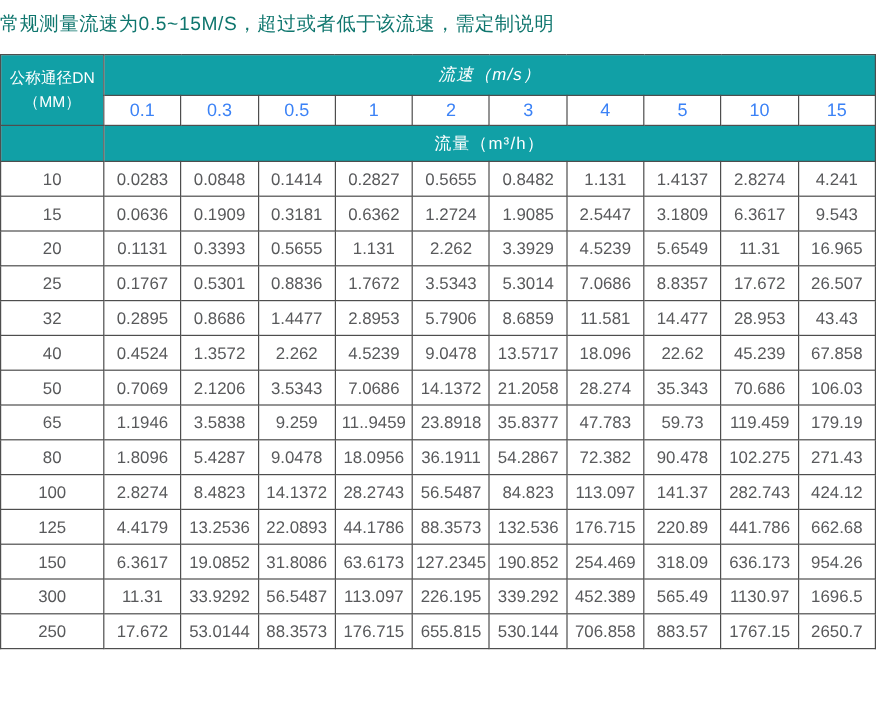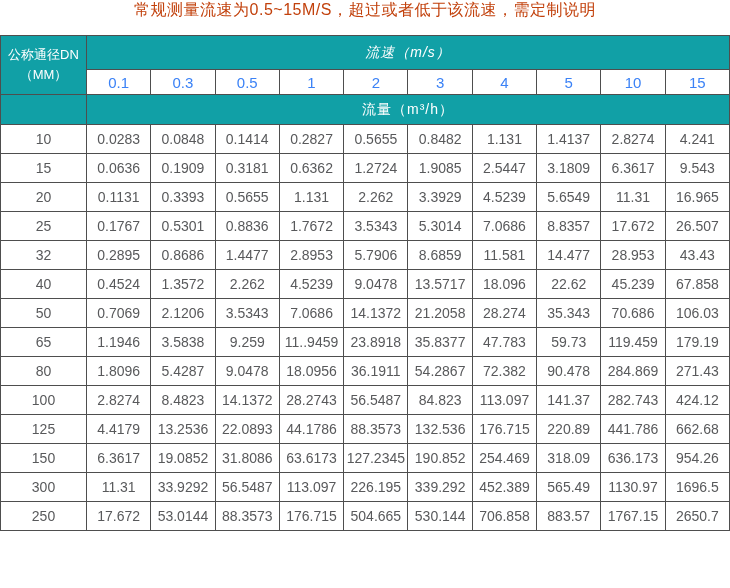--- a/index.html
+++ b/index.html
@@ -25,23 +25,23 @@
   .title {
     margin: 6px 0 0 0;
     text-align: center;
     font-size: 21px;
     font-weight: bold;
     color: #1c1c1c;
     letter-spacing: 1px;
     line-height: 1.2;
   }
   .subtitle {
-    text-align: center;
+    margin-top: 10px;
     font-size: 16px;
-    color: #c2410c;
+    color: #0f766e;
     letter-spacing: 0.5px;
   }
   table.flow-table {
     width: 730px;
     margin-top: 14px;
     border-collapse: collapse;
     table-layout: fixed;
     padding-left: 28px;
   }
   .flow-table th, .flow-table td {
@@ -222,21 +222,21 @@
         <tr>
           <td>80</td>
           <td>1.8096</td>
           <td>5.4287</td>
           <td>9.0478</td>
           <td>18.0956</td>
           <td>36.1911</td>
           <td>54.2867</td>
           <td>72.382</td>
           <td>90.478</td>
-          <td>284.869</td>
+          <td>102.275</td>
           <td>271.43</td>
         </tr>
         <tr>
           <td>100</td>
           <td>2.8274</td>
           <td>8.4823</td>
           <td>14.1372</td>
           <td>28.2743</td>
           <td>56.5487</td>
           <td>84.823</td>
@@ -283,21 +283,21 @@
           <td>565.49</td>
           <td>1130.97</td>
           <td>1696.5</td>
         </tr>
         <tr>
           <td>250</td>
           <td>17.672</td>
           <td>53.0144</td>
           <td>88.3573</td>
           <td>176.715</td>
-          <td>504.665</td>
+          <td>655.815</td>
           <td>530.144</td>
           <td>706.858</td>
           <td>883.57</td>
           <td>1767.15</td>
           <td>2650.7</td>
         </tr>
       </tbody>
   </table>
 </div>
 

